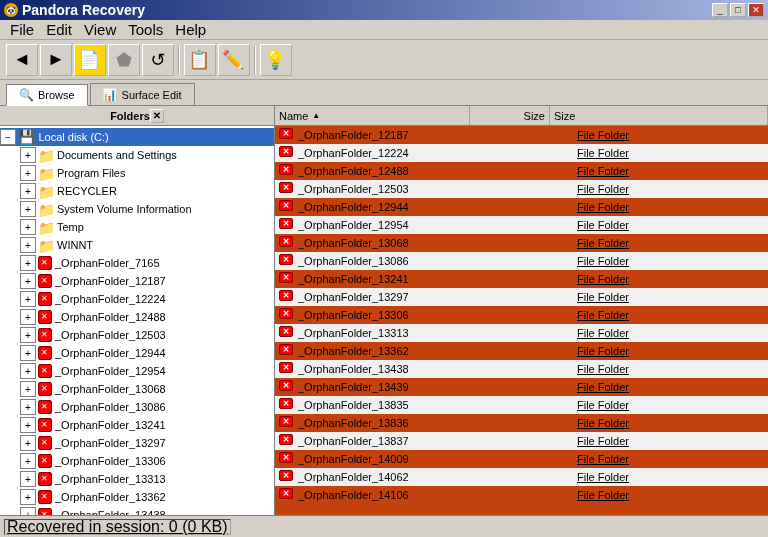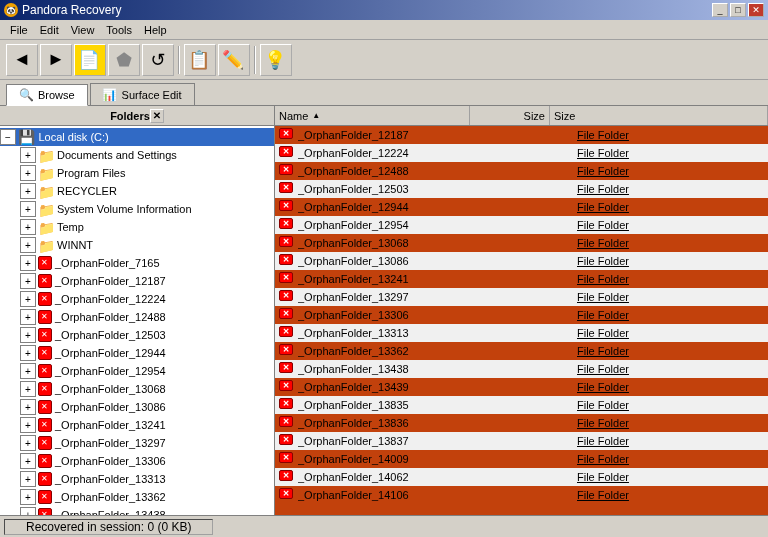--- a/index.html
+++ b/index.html
@@ -21,21 +21,21 @@
       align-items: center;
       gap: 4px;
     }
     .title-icon {
       width: 14px; height: 14px;
       background: #f0a000;
       border-radius: 50%;
       display: flex; align-items: center; justify-content: center;
       font-size: 8px;
     }
-    .title-text { font-size: 12px; font-weight: normal; }
+    .title-text { font-size: 14px; font-weight: bold; }
     .title-controls { display: flex; gap: 2px; }
     .title-btn {
       width: 16px; height: 14px;
       background: #d4d0c8;
       border: 1px outset #fff;
       font-size: 9px;
       display: flex; align-items: center; justify-content: center;
       cursor: pointer;
       color: #000;
     }
@@ -46,21 +46,21 @@
       background: #d4d0c8;
       height: 20px;
       display: flex;
       align-items: center;
       border-bottom: 1px solid #a0a0a0;
       padding: 0 4px;
     }
     .menu-item {
       padding: 2px 6px;
       cursor: pointer;
-      font-size: 11px;
+      font-size: 15px;
     }
     
     
     .toolbar {
       background: #d4d0c8;
       height: 40px;
       display: flex;
       align-items: center;
       padding: 2px 6px;
       gap: 2px;
@@ -258,25 +258,25 @@
       height: 22px;
       background: #d4d0c8;
       border-top: 1px solid #808080;
       display: flex;
       align-items: center;
       padding: 0 4px;
       gap: 4px;
     }
     .status-section {
       border: 1px inset #a0a0a0;
-      padding: 1px 21px;
-      font-size: 12px;
+      padding: 1px 2px;
+      font-size: 16px;
       background: #d4d0c8;
       height: 16px;
-      display: flex; align-items: center;
+      display: flex; align-items: center; text-decoration: underline;
     }
 
     
     ::-webkit-scrollbar { width: 16px; }
     ::-webkit-scrollbar-track { background: #d4d0c8; }
     ::-webkit-scrollbar-thumb { background: #a0a0a0; border: 1px solid #808080; }
     ::-webkit-scrollbar-button { background: #d4d0c8; border: 1px outset #fff; height: 16px; width: 16px; }
   </style>
 </head>
 <body>

